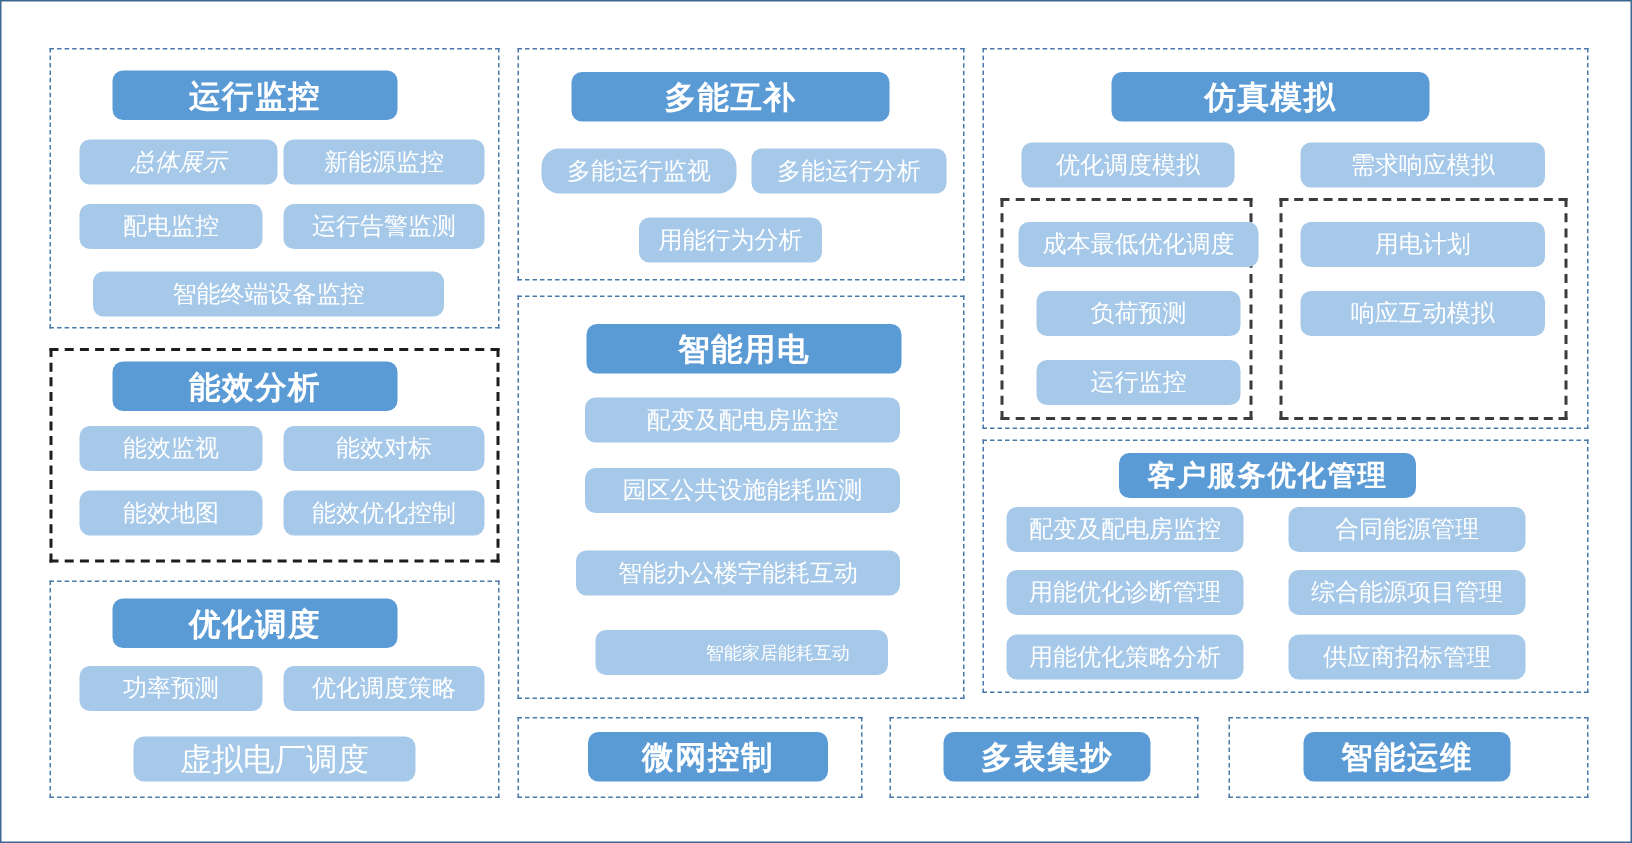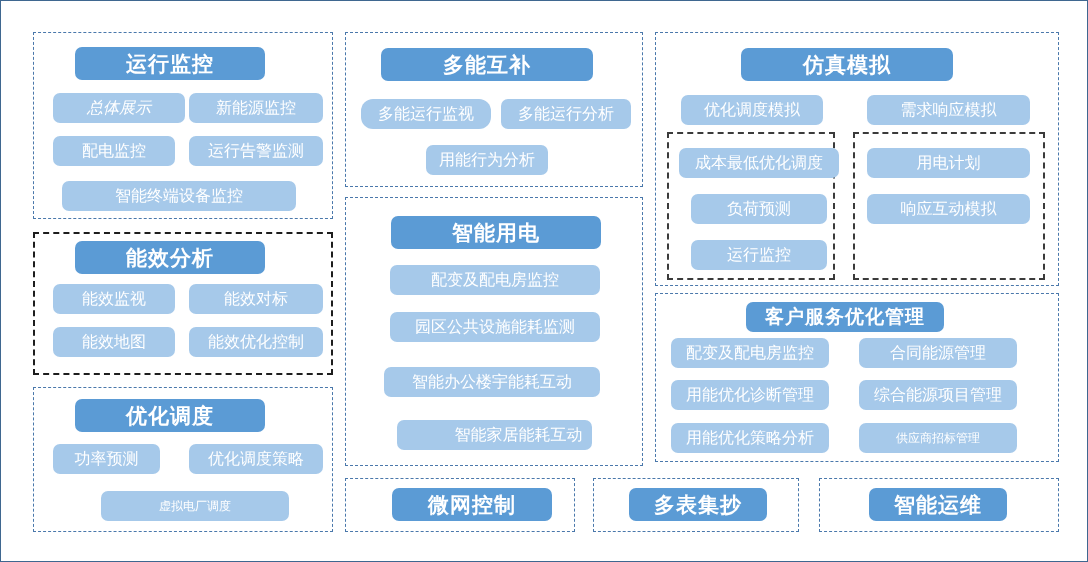--- a/index.html
+++ b/index.html
@@ -81,38 +81,38 @@
   </div>
   <div class="hdr" style="left:74px; top:240px; width:190px; height:33px; font-size:21px;">能效分析</div>
   <div class="item" style="left:52px; top:283px; width:122px; height:30px; font-size:16px;">能效监视</div>
   <div class="item" style="left:188px; top:283px; width:134px; height:30px; font-size:16px;">能效对标</div>
   <div class="item" style="left:52px; top:326px; width:122px; height:30px; font-size:16px;">能效地图</div>
   <div class="item" style="left:188px; top:326px; width:134px; height:30px; font-size:16px;">能效优化控制</div>
 
   <div class="panel blue-dash" style="left:32px; top:386px; width:300px; height:145px;">
   </div>
   <div class="hdr" style="left:74px; top:398px; width:190px; height:33px; font-size:21px;font-family:Liberation Mono, monospace;">优化调度</div>
-  <div class="item" style="left:52px; top:443px; width:107px; height:30px; font-size:16px;">功率预测</div>
+  <div class="item" style="left:52px; top:443px; width:122px; height:30px; font-size:16px;">功率预测</div>
   <div class="item" style="left:188px; top:443px; width:134px; height:30px; font-size:16px;">优化调度策略</div>
-  <div class="item" style="left:100px; top:490px; width:188px; height:30px; font-size:12px;">虚拟电厂调度</div>
+  <div class="item" style="left:88px; top:490px; width:188px; height:30px; font-size:21px;">虚拟电厂调度</div>
 
   <div class="panel blue-dash" style="left:344px; top:31px; width:298px; height:155px;">
   </div>
   <div class="hdr" style="left:380px; top:47px; width:212px; height:33px; font-size:21px;">多能互补</div>
   <div class="item" style="left:360px; top:98px; width:130px; height:30px; font-size:16px;border-radius:12px;">多能运行监视</div>
   <div class="item" style="left:500px; top:98px; width:130px; height:30px; font-size:16px;">多能运行分析</div>
   <div class="item" style="left:425px; top:144px; width:122px; height:30px; font-size:16px;">用能行为分析</div>
 
   <div class="panel blue-dash" style="left:344px; top:196px; width:298px; height:269px;">
   </div>
   <div class="hdr" style="left:390px; top:215px; width:210px; height:33px; font-size:21px;">智能用电</div>
   <div class="item" style="left:389px; top:264px; width:210px; height:30px; font-size:16px;">配变及配电房监控</div>
   <div class="item" style="left:389px; top:311px; width:210px; height:30px; font-size:16px;">园区公共设施能耗监测</div>
   <div class="item" style="left:383px; top:366px; width:216px; height:30px; font-size:16px;">智能办公楼宇能耗互动</div>
-  <div class="item" style="left:396px; top:419px; width:195px; height:30px; font-size:16px;padding-left:48px;">智能家居能耗互动</div>
+  <div class="item" style="left:396px; top:419px; width:195px; height:30px; font-size:12px;padding-left:48px;">智能家居能耗互动</div>
 
   <div class="panel blue-dash" style="left:654px; top:31px; width:404px; height:254px;">
   </div>
   <div class="hdr" style="left:740px; top:47px; width:212px; height:33px; font-size:21px;">仿真模拟</div>
   <div class="item" style="left:680px; top:94px; width:142px; height:30px; font-size:16px;">优化调度模拟</div>
   <div class="item" style="left:866px; top:94px; width:163px; height:30px; font-size:16px;">需求响应模拟</div>
 
   <div class="subbox dark-dash" style="left:666px; top:131px; width:168px; height:148px;">
   </div>
   <div class="item" style="left:678px; top:147px; width:160px; height:30px; font-size:16px;">成本最低优化调度</div>
@@ -125,21 +125,21 @@
   <div class="item" style="left:866px; top:193px; width:163px; height:30px; font-size:16px;">响应互动模拟</div>
 
   <div class="panel blue-dash" style="left:654px; top:292px; width:404px; height:169px;">
   </div>
   <div class="hdr" style="left:745px; top:301px; width:198px; height:30px; font-size:19px;">客户服务优化管理</div>
   <div class="item" style="left:670px; top:337px; width:158px; height:30px; font-size:16px;">配变及配电房监控</div>
   <div class="item" style="left:858px; top:337px; width:158px; height:30px; font-size:16px;">合同能源管理</div>
   <div class="item" style="left:670px; top:379px; width:158px; height:30px; font-size:16px;">用能优化诊断管理</div>
   <div class="item" style="left:858px; top:379px; width:158px; height:30px; font-size:16px;">综合能源项目管理</div>
   <div class="item" style="left:670px; top:422px; width:158px; height:30px; font-size:16px;">用能优化策略分析</div>
-  <div class="item" style="left:858px; top:422px; width:158px; height:30px; font-size:12px;">供应商招标管理</div>
+  <div class="item" style="left:858px; top:422px; width:158px; height:30px; font-size:16px;">供应商招标管理</div>
 
   <div class="panel blue-dash" style="left:344px; top:477px; width:230px; height:54px;">
   </div>
   <div class="hdr" style="left:391px; top:487px; width:160px; height:33px; font-size:21px;">微网控制</div>
 
   <div class="panel blue-dash" style="left:592px; top:477px; width:206px; height:54px;">
   </div>
   <div class="hdr" style="left:628px; top:487px; width:138px; height:33px; font-size:21px;">多表集抄</div>
 
   <div class="panel blue-dash" style="left:818px; top:477px; width:240px; height:54px;">

